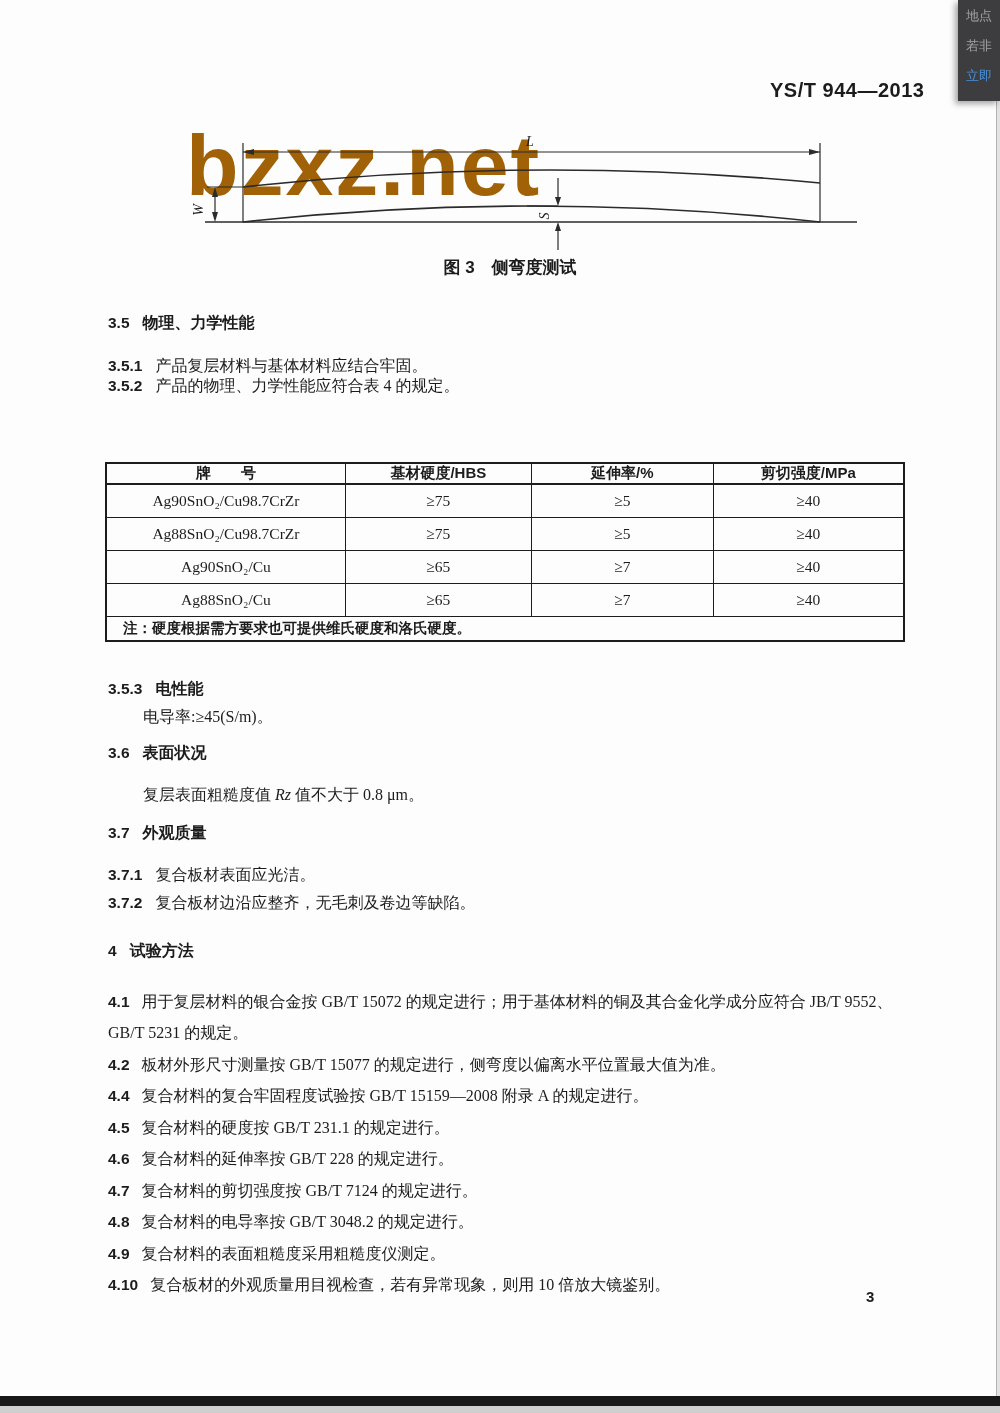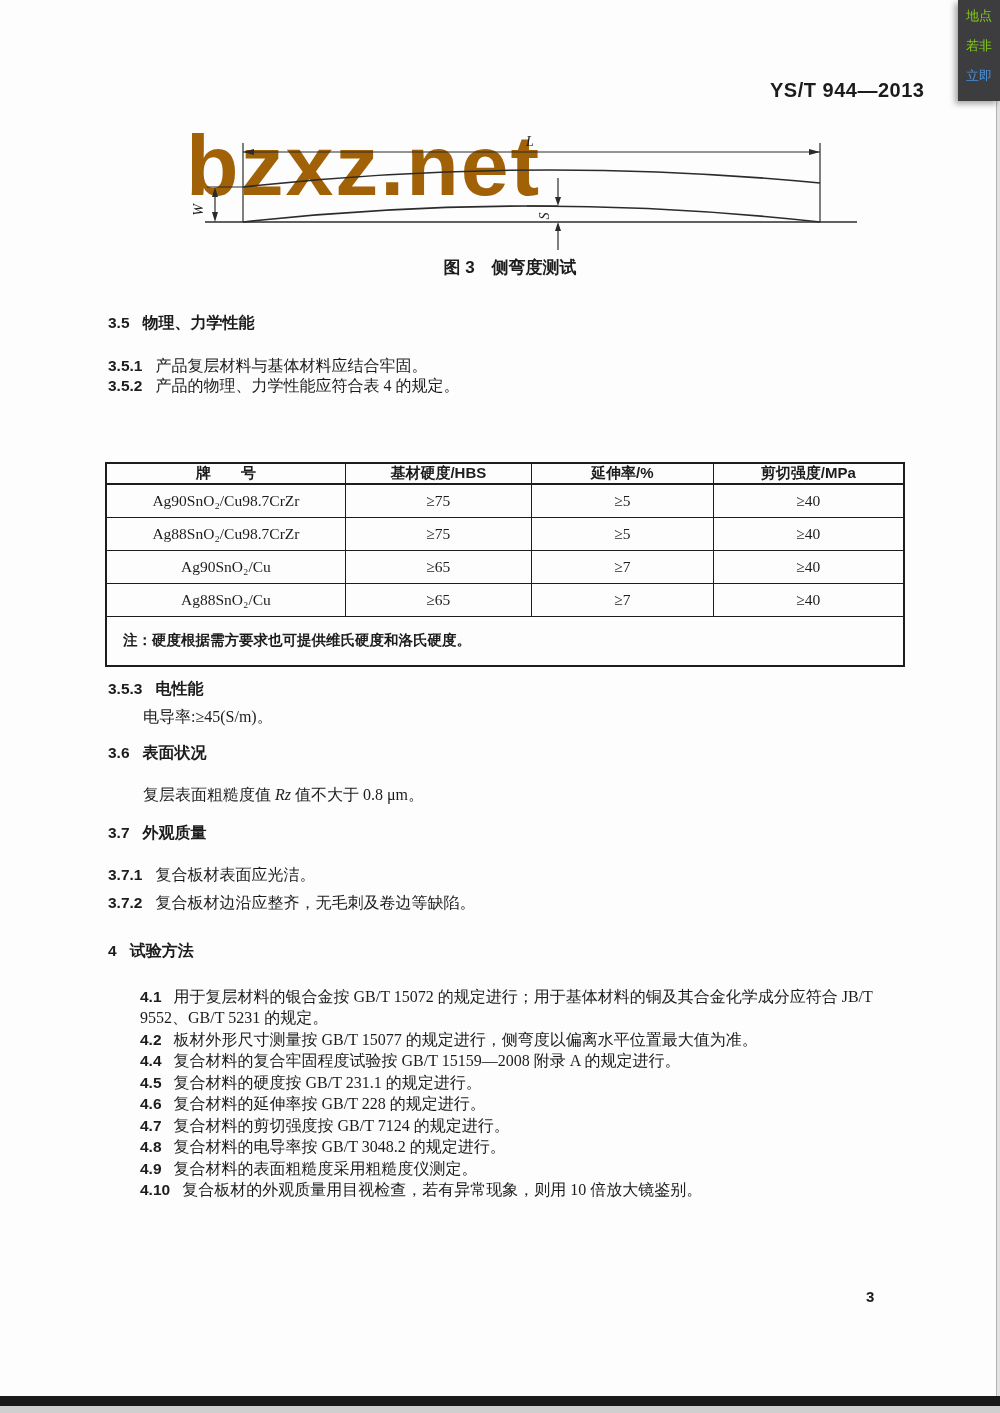--- a/index.html
+++ b/index.html
@@ -12,21 +12,21 @@
   
   .edge-strip   { position:absolute; top:0; right:0; width:3px; height:100%; background:#e3e3e3; }
   .edge-line    { position:absolute; top:101px; right:3px; width:1px; height:1295px; background:#b3b3b3; }
   .bottom-bar   { position:absolute; left:0; top:1396px; width:100%; height:10px; background:#191919; z-index:6; }
   .bottom-strip { position:absolute; left:0; top:1406px; width:100%; height:7px; background:#cfcfcf; z-index:6; }
 
   
   .overlay { position:absolute; top:0; right:0; width:42px; height:101px; background:#3d3d40;
              z-index:8; overflow:hidden; box-shadow:-3px 3px 6px rgba(0,0,0,.35);
              font-family:"Liberation Sans","DejaVu Sans",sans-serif; font-size:13px; padding:7px 0 0 8px; }
-  .overlay .ov-line { color:#84cc16; white-space:nowrap; margin-bottom:12px; }
+  .overlay .ov-line { color:#a3a3a3; white-space:nowrap; margin-bottom:12px; }
   .overlay .ov-link { color:#4a90d8; white-space:nowrap; margin-top:0; display:block; text-decoration:none; }
 
   .hei { font-family:"Liberation Sans","DejaVu Sans",sans-serif; font-weight:700; }
 
   .doc-header { position:absolute; top:79px; left:770px; font-size:20px; letter-spacing:.5px; }
 
   
   .watermark { position:absolute; left:186px; top:116px; z-index:0;
                font-family:"Liberation Sans","DejaVu Sans",sans-serif; font-weight:700;
                font-size:86px; letter-spacing:2px; color:#a16207; }
@@ -48,25 +48,25 @@
 
   .tbl-title { position:absolute; top:419px; left:0; width:1000px; text-align:center; font-size:16px; }
 
   table.spec { position:absolute; left:105px; top:462px; width:800px; border-collapse:collapse;
                font-size:15.5px; }
   table.spec th, table.spec td { border:1px solid #1d1d1d; text-align:center; vertical-align:middle; }
   table.spec { border:2px solid #1d1d1d; }
   table.spec th { height:20px; font-size:15px; font-family:"Liberation Sans","DejaVu Sans",sans-serif;
                   font-weight:700; border-bottom-width:2px; }
   table.spec td { height:33px; }
-  table.spec td.note-cell { text-align:left; padding-left:16px; height:50px;
+  table.spec td.note-cell { text-align:left; padding-left:16px; height:25px;
                   font-family:"Liberation Sans","DejaVu Sans",sans-serif; font-weight:700; font-size:14.5px; }
 
   .methods { position:absolute; left:108px; top:986px; width:806px; font-size:16px; }
-  .methods .m-item { line-height:21px; margin-bottom:.5px;margin-left:32px; }
+  .methods .m-item { line-height:31px; margin-bottom:.5px; }
   .methods .num { font-family:"Liberation Sans","DejaVu Sans",sans-serif; font-weight:700; margin-right:12px; font-size:15.5px; }
 
   .rz { font-style:italic; font-family:"Liberation Serif","DejaVu Serif",serif; }
 
   .page-num { position:absolute; top:1288px; left:866px; font-family:"Liberation Sans","DejaVu Sans",sans-serif;
               font-weight:700; font-size:15px; }
 </style>
 </head>
 <body>
 

